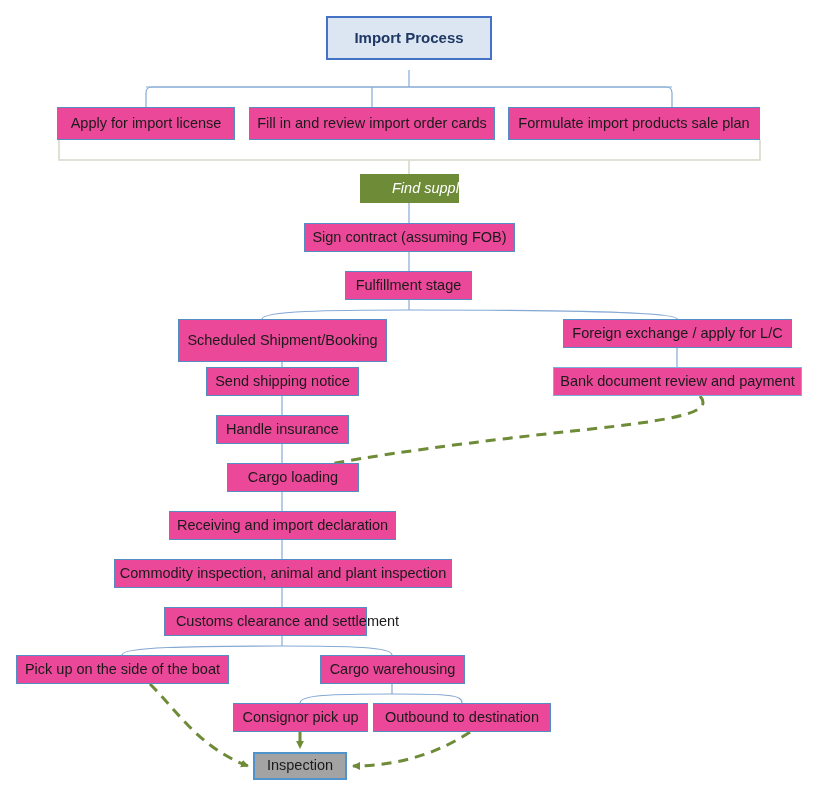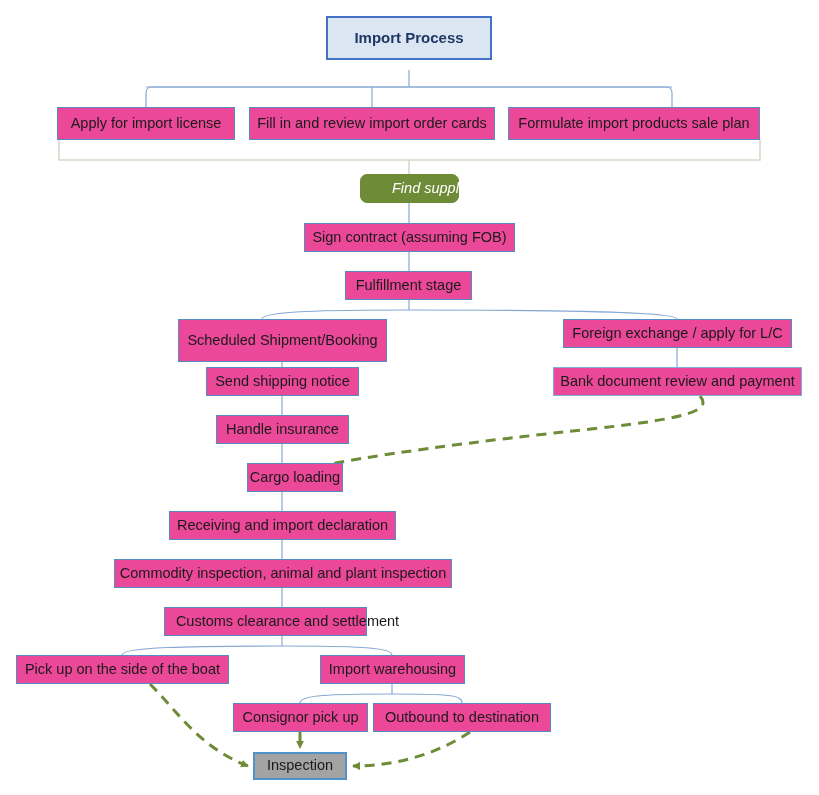--- a/index.html
+++ b/index.html
@@ -49,21 +49,21 @@
     background: #dce6f2;
     border: 2.5px solid #4472c4;
     color: #1f3864;
     font-size: 15px;
     font-weight: bold;
   }
   
   .node.terminator {
     background: #6e8b38;
     border: 1px solid #6e8b38;
-    border-radius: 7px;
+    border-radius: 0;
     color: #ffffff;
     font-size: 14.5px;
     font-style: italic;
     padding-left: 48px;
   }
   
   .node.highlight {
     background: #a3a3a3;
     border: 2px solid #4f93cd;
     color: #1a1a1a;
@@ -165,37 +165,37 @@
       </div>
       <div class="node process" style="left: 206px; top: 367px; width: 153px; height: 29px;">
         <span>Send shipping notice</span>
       </div>
       <div class="node process thin" style="left: 553px; top: 367px; width: 249px; height: 29px;">
         <span>Bank document review and payment</span>
       </div>
       <div class="node process" style="left: 216px; top: 415px; width: 133px; height: 29px;">
         <span>Handle insurance</span>
       </div>
-      <div class="node process" style="left: 227px; top: 463px; width: 96px; height: 29px; margin-left: 20px;">
+      <div class="node process" style="left: 227px; top: 463px; width: 132px; height: 29px;">
         <span>Cargo loading</span>
       </div>
       <div class="node process" style="left: 169px; top: 511px; width: 227px; height: 29px;">
         <span>Receiving and import declaration</span>
       </div>
       <div class="node process" style="left: 114px; top: 559px; width: 338px; height: 29px;">
         <span>Commodity inspection, animal and plant inspection</span>
       </div>
       <div class="node process" style="left: 164px; top: 607px; width: 203px; height: 29px; padding-left: 44px;">
         <span>Customs clearance and settlement</span>
       </div>
       <div class="node process" style="left: 16px; top: 655px; width: 213px; height: 29px;">
         <span>Pick up on the side of the boat</span>
       </div>
       <div class="node process" style="left: 320px; top: 655px; width: 145px; height: 29px;">
-        <span>Import warehousing</span>
+        <span>Cargo warehousing</span>
       </div>
       <div class="node process" style="left: 233px; top: 703px; width: 135px; height: 29px;">
         <span>Consignor pick up</span>
       </div>
       <div class="node process" style="left: 373px; top: 703px; width: 178px; height: 29px;">
         <span>Outbound to destination</span>
       </div>
       <div class="node highlight" style="left: 253px; top: 752px; width: 94px; height: 28px;">
         <span>Inspection</span>
       </div>

